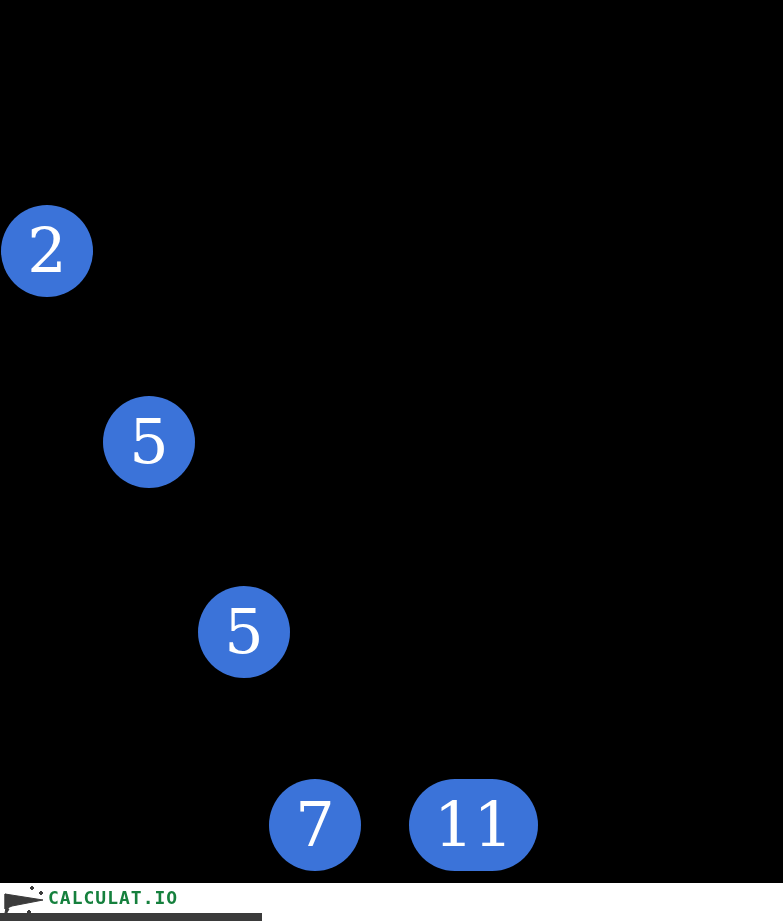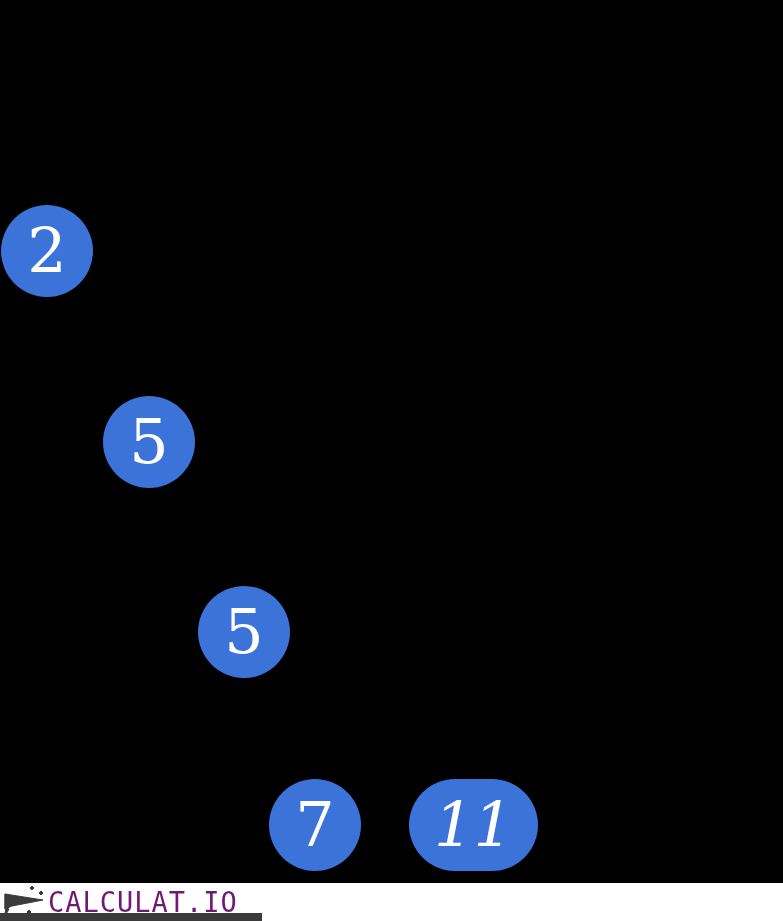--- a/index.html
+++ b/index.html
@@ -22,21 +22,20 @@
     color: #ffffff;
     display: flex; align-items: center; justify-content: center;
     font-size: 62px;
     font-family: "DejaVu Serif", serif;
     line-height: 1;
     user-select: none;
   }
   .node.pill {
     width: 129px;
     border-radius: 46px;
-    font-style: italic;
   }
   .node-1 { left: 1px;   top: 205px; }
   .node-2 { left: 103px; top: 396px; }
   .node-3 { left: 198px; top: 586px; }
   .node-4 { left: 269px; top: 779px; }
   .node-5 { left: 409px; top: 779px; }
 
   .footer {
     position: absolute;
     left: 0; top: 883px;
@@ -47,24 +46,24 @@
   }
   .brand-icon {
     position: absolute;
     left: 3px; top: 2px;
     width: 44px; height: 34px;
   }
   .brand-text {
     position: absolute;
     left: 48px; top: 4px;
     font-family: "DejaVu Sans Mono", monospace;
-    font-weight: normal;
-    font-size: 27px;
+    font-weight: bold;
+    font-size: 18px;
     letter-spacing: 1px;
-    color: #701a75;
+    color: #15803d;
     transform: scaleY(1.02);
     white-space: nowrap;
   }
   .logo-underline {
     position: absolute;
     left: 0; top: 30px;
     width: 262px; height: 8px;
     background: #3b3b3b;
   }
 </style>

